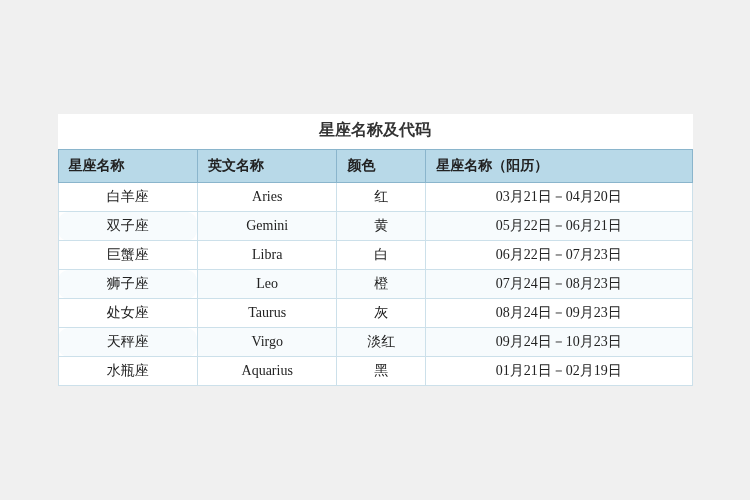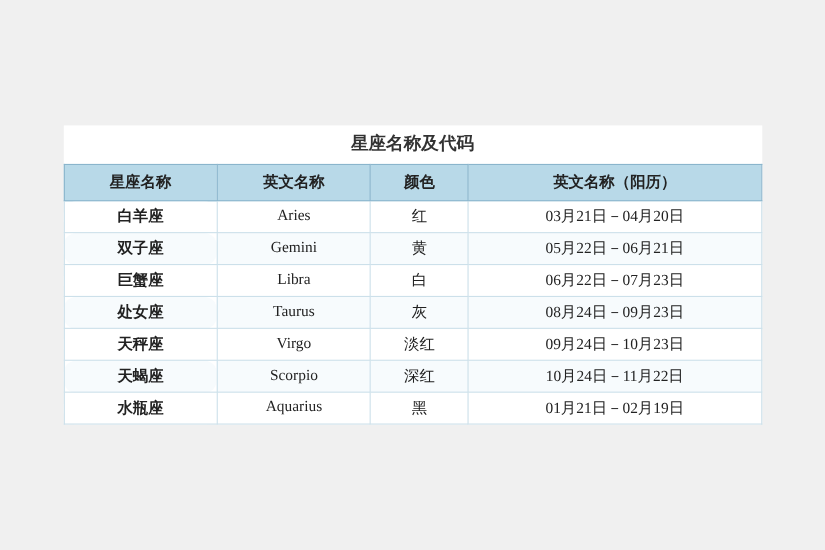--- a/index.html
+++ b/index.html
@@ -26,51 +26,51 @@
     }
     table {
       width: 100%;
       border-collapse: collapse;
       font-size: 14px;
     }
     thead tr th {
       background-color: #b8d9e8;
       border: 1px solid #8ab5cc;
       padding: 7px 10px;
-      text-align: center;
+      text-align: left;
       font-weight: bold;
       color: #222;
     }
     tbody tr td {
       border: 1px solid #cce0ea;
       padding: 5px 10px;
       text-align: center;
       color: #222;
       background: #fff;
     }
     tbody tr:nth-child(even) td {
       background: #f7fbfd;
     }
     tbody tr td:first-child {
-      font-weight: bold;
+      font-weight: normal;
       border-radius: 11px;
     }
   </style>
 </head>
 <body>
 
 <div class="container">
   <div class="page-title">星座名称及代码</div>
   <table>
     <thead>
       <tr>
         <th>星座名称</th>
         <th>英文名称</th>
         <th>颜色</th>
-        <th>英文名称（阳历）</th>
+        <th>星座名称（阳历）</th>
       </tr>
     </thead>
     <tbody id="table-body">
     <tr>
           <td>白羊座</td>
           <td>Aries</td>
           <td>红</td>
           <td>03月21日－04月20日</td>
         </tr>
         <tr>
@@ -79,38 +79,38 @@
           <td>黄</td>
           <td>05月22日－06月21日</td>
         </tr>
         <tr>
           <td>巨蟹座</td>
           <td>Libra</td>
           <td>白</td>
           <td>06月22日－07月23日</td>
         </tr>
         <tr>
+          <td>狮子座</td>
+          <td>Leo</td>
+          <td>橙</td>
+          <td>07月24日－08月23日</td>
+        </tr>
+        <tr>
           <td>处女座</td>
           <td>Taurus</td>
           <td>灰</td>
           <td>08月24日－09月23日</td>
         </tr>
         <tr>
           <td>天秤座</td>
           <td>Virgo</td>
           <td>淡红</td>
           <td>09月24日－10月23日</td>
         </tr>
         <tr>
-          <td>天蝎座</td>
-          <td>Scorpio</td>
-          <td>深红</td>
-          <td>10月24日－11月22日</td>
-        </tr>
-        <tr>
           <td>水瓶座</td>
           <td>Aquarius</td>
           <td>黑</td>
           <td>01月21日－02月19日</td>
         </tr>
       </tbody>
   </table>
 </div>
 
 </body></html>

